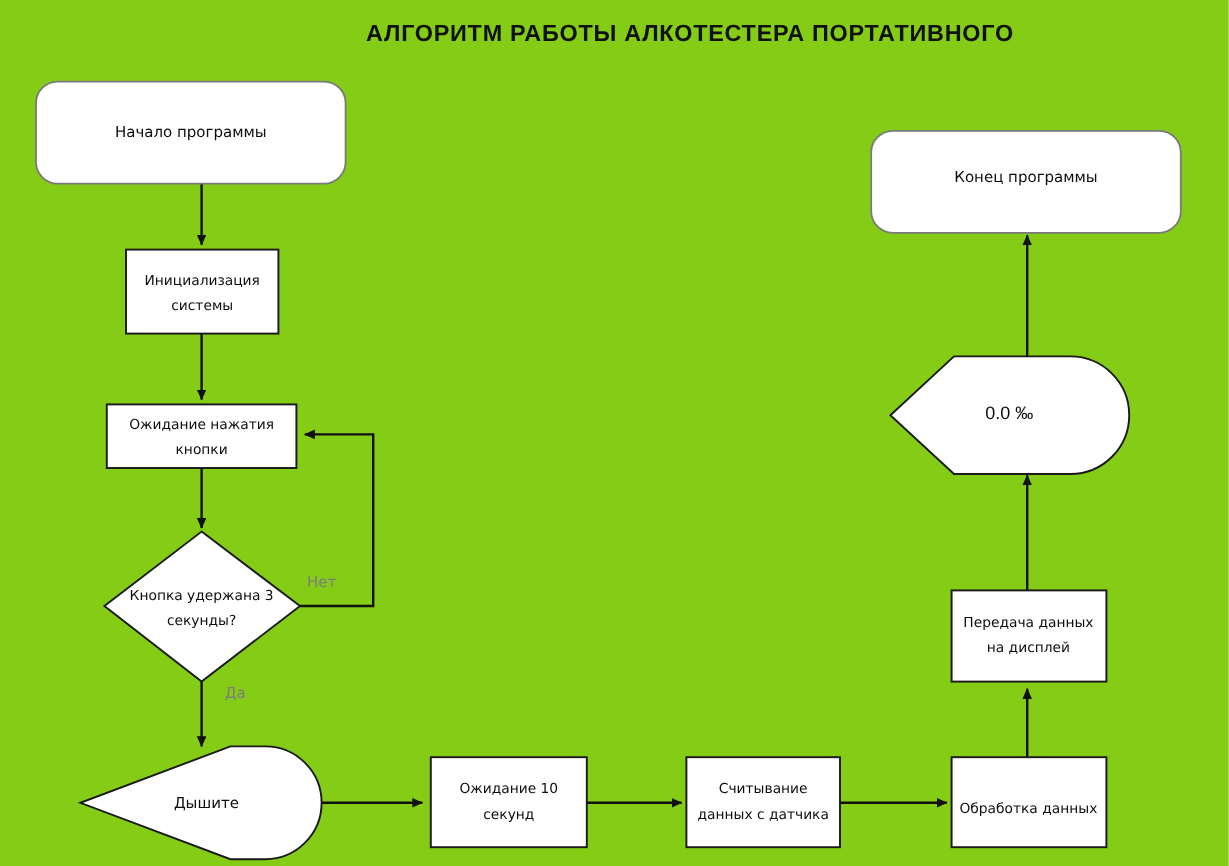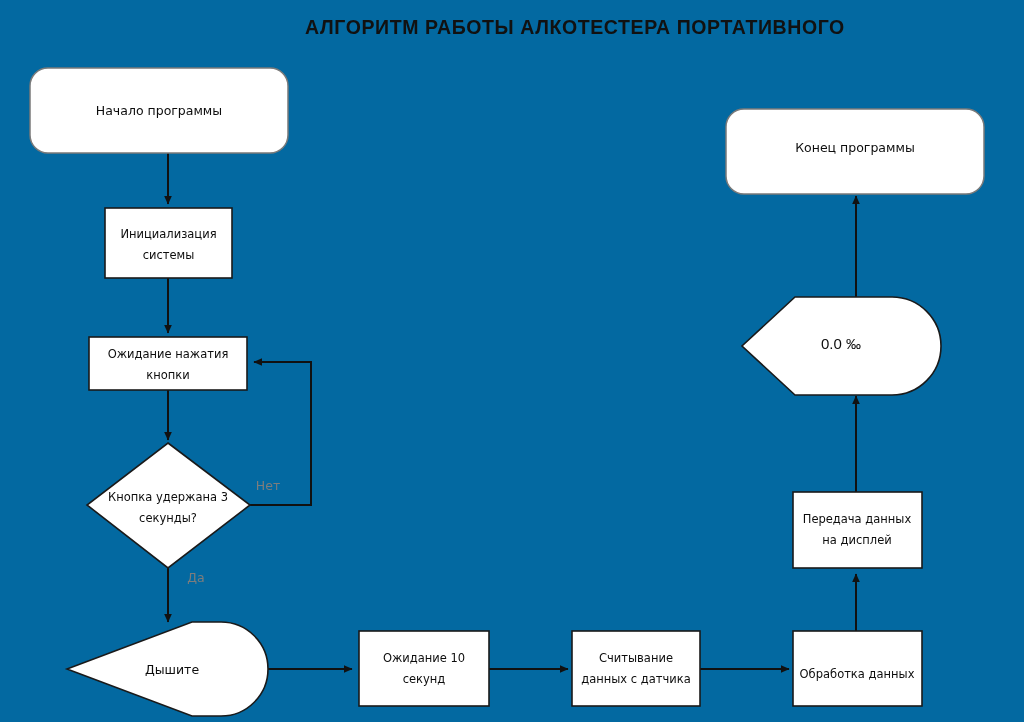--- a/index.html
+++ b/index.html
@@ -4,21 +4,21 @@
 <style>
   html, body {
     margin: 0;
     padding: 0;
     background: #ffffff;
   }
   #page {
     position: relative;
     width: 1024px;
     height: 722px;
-    background: #0369a1;
+    background: #84cc16;
     overflow: hidden;
     font-family: "DejaVu Sans", sans-serif;
   }
   #flow-svg {
     position: absolute;
     left: 0;
     top: 0;
     width: 1024px;
     height: 722px;
   }

